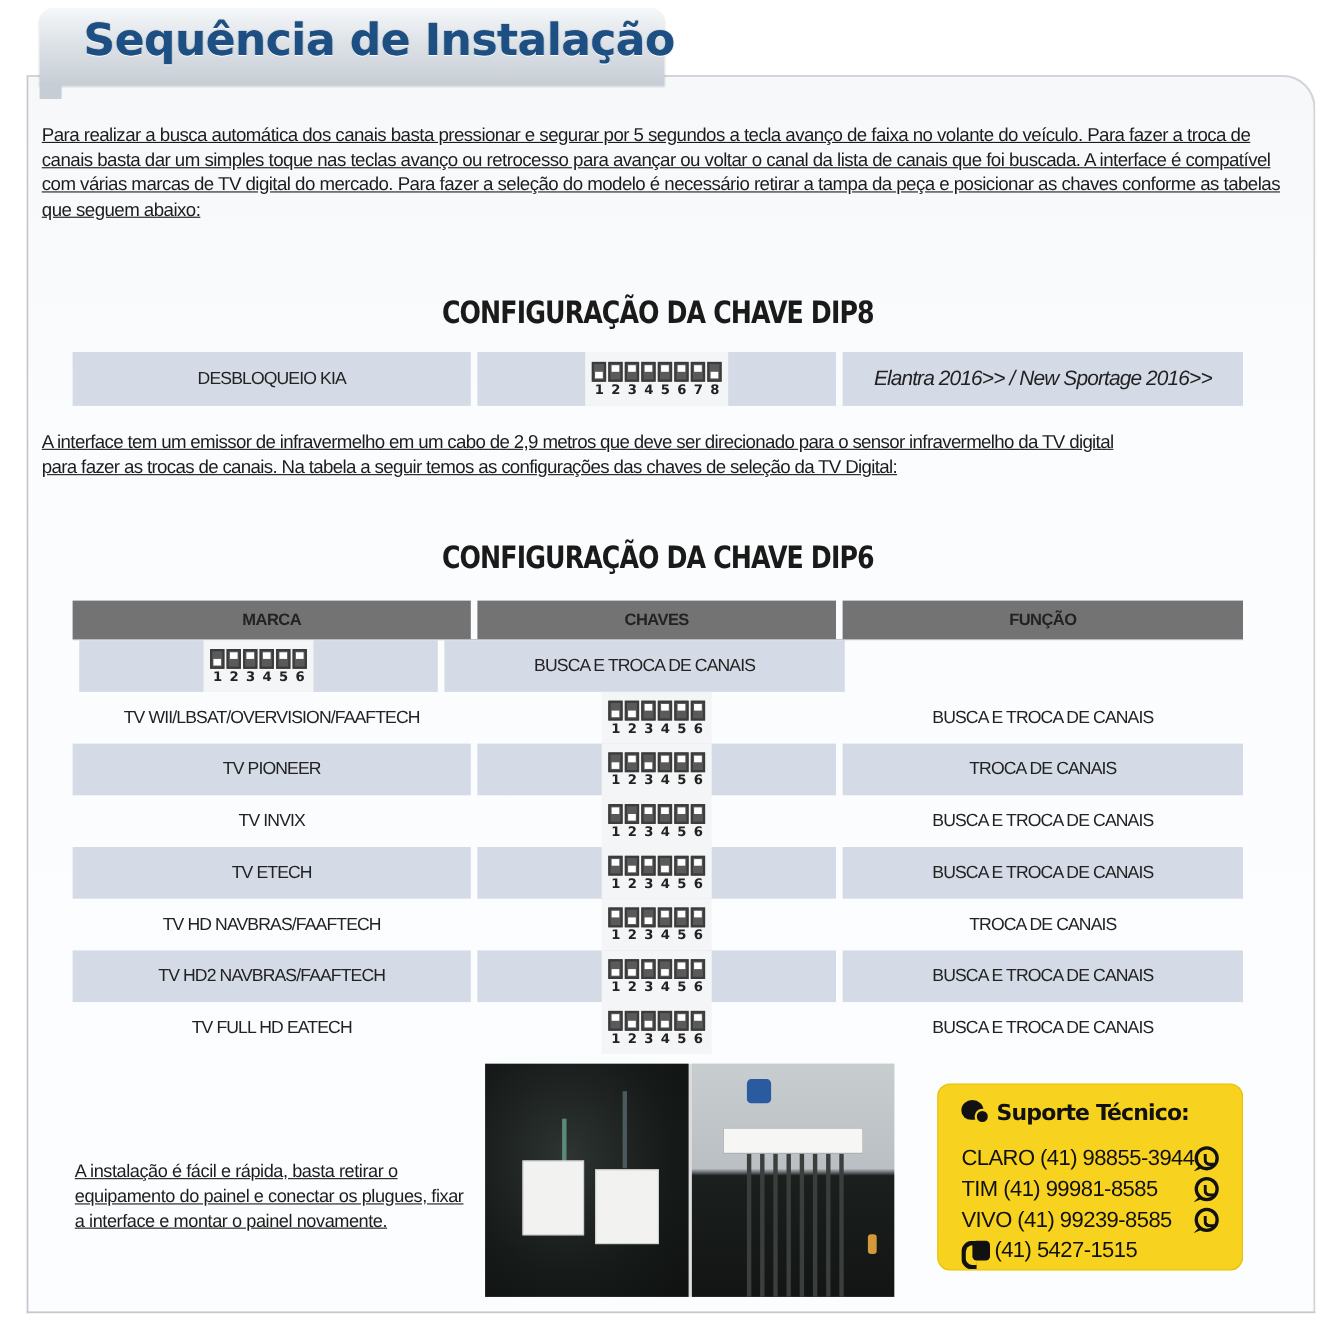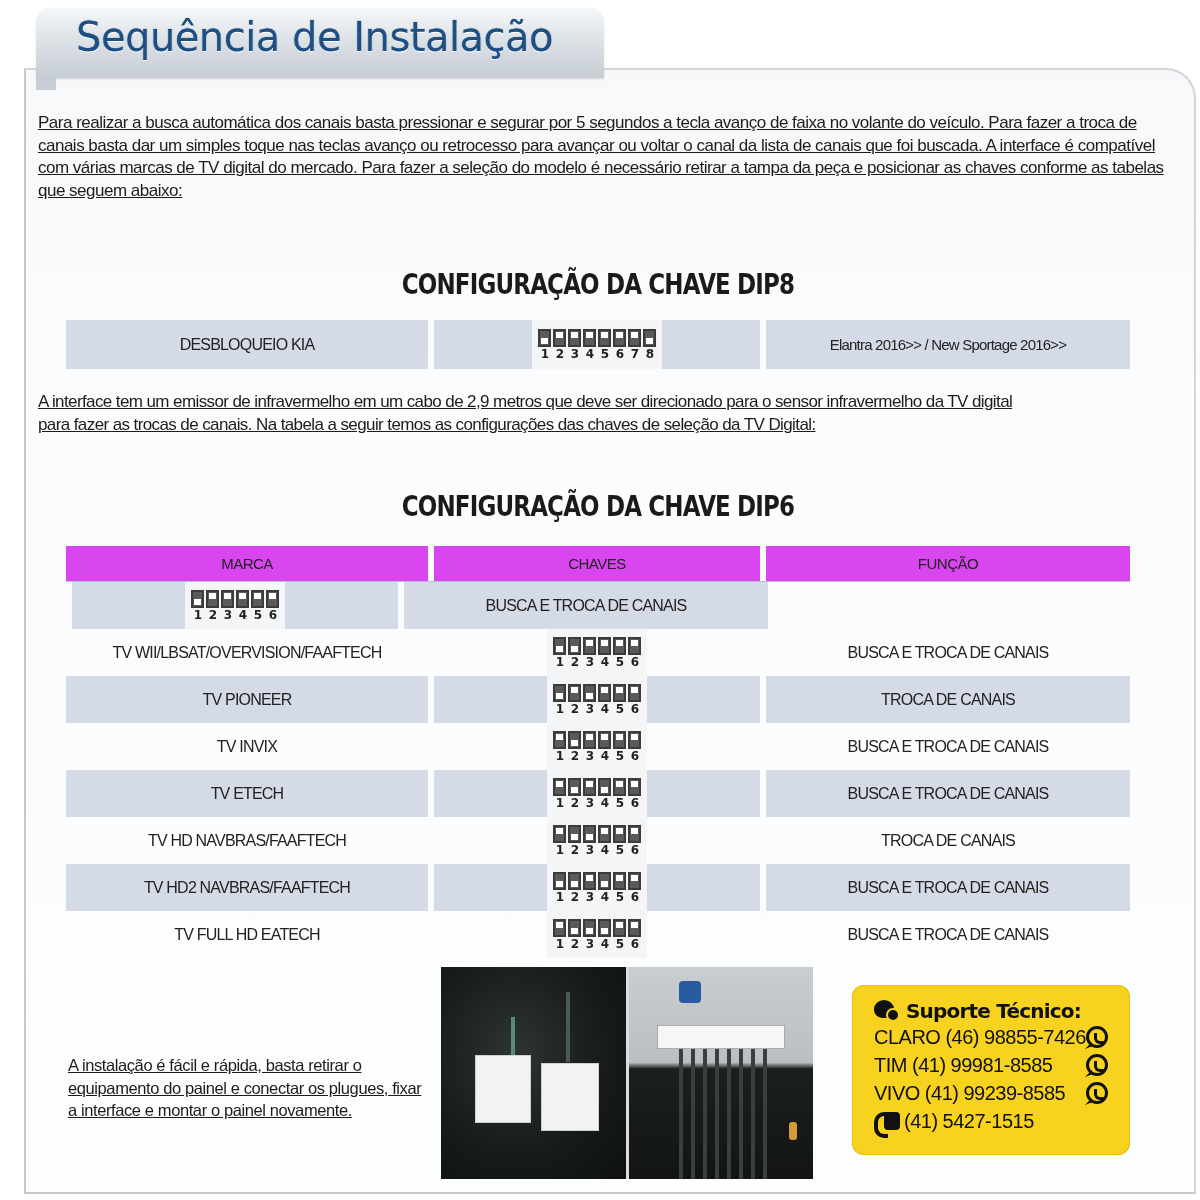--- a/index.html
+++ b/index.html
@@ -22,21 +22,21 @@
     background: linear-gradient(180deg, #f5f7f9 0%, #dde2e7 45%, #c6cdd4 100%);
     box-shadow: 0 1px 2px rgba(0,0,0,0.15);
   }
   .title-tab::after {
     content: ""; position: absolute; left: 0; bottom: -12px; width: 20px; height: 14px;
     background: #c6cdd4;
   }
   .title-text {
     position: absolute; left: 76px; top: 14px;
     font-family: "DejaVu Sans", sans-serif; font-size: 40px; letter-spacing: -0.5px;
-    color: #1e4f82; font-weight: normal;
+    color: #1e4f82; font-weight: bold;
     text-shadow: 0 1px 0 #fff, 0 0 1px #12375e;
   }
 
   .para {
     position: absolute; font-family: "Liberation Sans", sans-serif; color: #1c1c1c;
     font-size: 17px; line-height: 22.5px; transform-origin: 0 0; text-decoration: underline;
   }
   .p1 { left: 38px; top: 112px; width: 1130px; letter-spacing: -0.5px; font-stretch: condensed; }
   .p2 { left: 38px; top: 391px; width: 1000px; letter-spacing: -0.6px; }
   .p3 { left: 68px; top: 1019px; width: 360px; line-height: 22.5px; font-size: 16.5px; letter-spacing: -0.4px; margin-top: 35px; }
@@ -56,27 +56,27 @@
     display: flex; align-items: center; justify-content: center;
     font-family: "Liberation Sans", sans-serif; font-size: 16px; letter-spacing: -0.8px;
     color: #222; text-transform: uppercase;
   }
   .c1 { width: 362px; }
   .c2 { width: 326px; margin: 0 6px; position: relative; }
   .c3 { width: 364px; }
   .row.shade .cell { background: #d4dbe6; }
   .row.white .cell { background: transparent; }
   .row.head { height: 36px; }
-  .row.head .cell { background: #d946ef; font-weight: normal; font-size: 15px; letter-spacing: -0.5px; }
+  .row.head .cell { background: #737373; font-weight: bold; font-size: 15px; letter-spacing: -0.5px; }
   .row.head { border-bottom: 1px solid #b9bfc6; }
 
   .dip8 { top: 320px; }
   .dip8 .row { height: 49px; }
   .dip8 .cell { background: #d4dbe6; }
-  .dip8 .c3 { text-transform: none; font-size: 15px; }
+  .dip8 .c3 { text-transform: none; font-size: 19px; font-style: italic; }
 
   .dip6 { top: 546px; }
 
   
   .dip {
     position: absolute; left: 50%; top: 0; transform: translateX(-50%);
     background: #f4f5f6; height: 100%; display: flex; flex-direction: column;
     align-items: center; justify-content: center; padding: 0 6px;
   }
   .switches { display: flex; gap: 2px; }
@@ -106,21 +106,21 @@
 
   
   .support {
     position: absolute; left: 852px; top: 985px; width: 278px; height: 170px;
     background: #f7d21e; border-radius: 12px; padding: 14px 0 0 22px;
     box-shadow: inset 0 0 0 1px #e6bf10;
   }
   .support-title {
     display: flex; align-items: center; gap: 6px;
     font-family: "DejaVu Sans", sans-serif; font-weight: bold; font-size: 20px;
-    color: #111; letter-spacing: -0.8px; margin-bottom: 0;
+    color: #111; letter-spacing: -0.8px; margin-bottom: 16px;
   }
   .support-line {
     display: flex; align-items: center; height: 28px;
     font-family: "Liberation Sans", sans-serif; font-size: 20px; color: #111;
     letter-spacing: -0.5px;
   }
   .support-line .txt { width: 212px; }
   .wa-icon {
     width: 22px; height: 22px; border: 3px solid #111; border-radius: 50%;
     position: relative; display: inline-block;
@@ -539,21 +539,21 @@
     <div style="position:absolute;left:160px;top:155px;width:8px;height:18px;background:#d49a3a;border-radius:3px;"></div>
   </div>
 </div>
 
 <div class="support">
   <div class="support-title">
     <span class="headset-icon"></span>
     <span>Suporte Técnico:</span>
   </div>
   <div class="support-line">
-    <span class="txt">CLARO (46) 98855-7426</span>
+    <span class="txt">CLARO (41) 98855-3944</span>
     <span class="wa-icon"></span>
   </div>
   <div class="support-line">
     <span class="txt">TIM (41) 99981-8585</span>
     <span class="wa-icon"></span>
   </div>
   <div class="support-line">
     <span class="txt">VIVO (41) 99239-8585</span>
     <span class="wa-icon"></span>
   </div>

